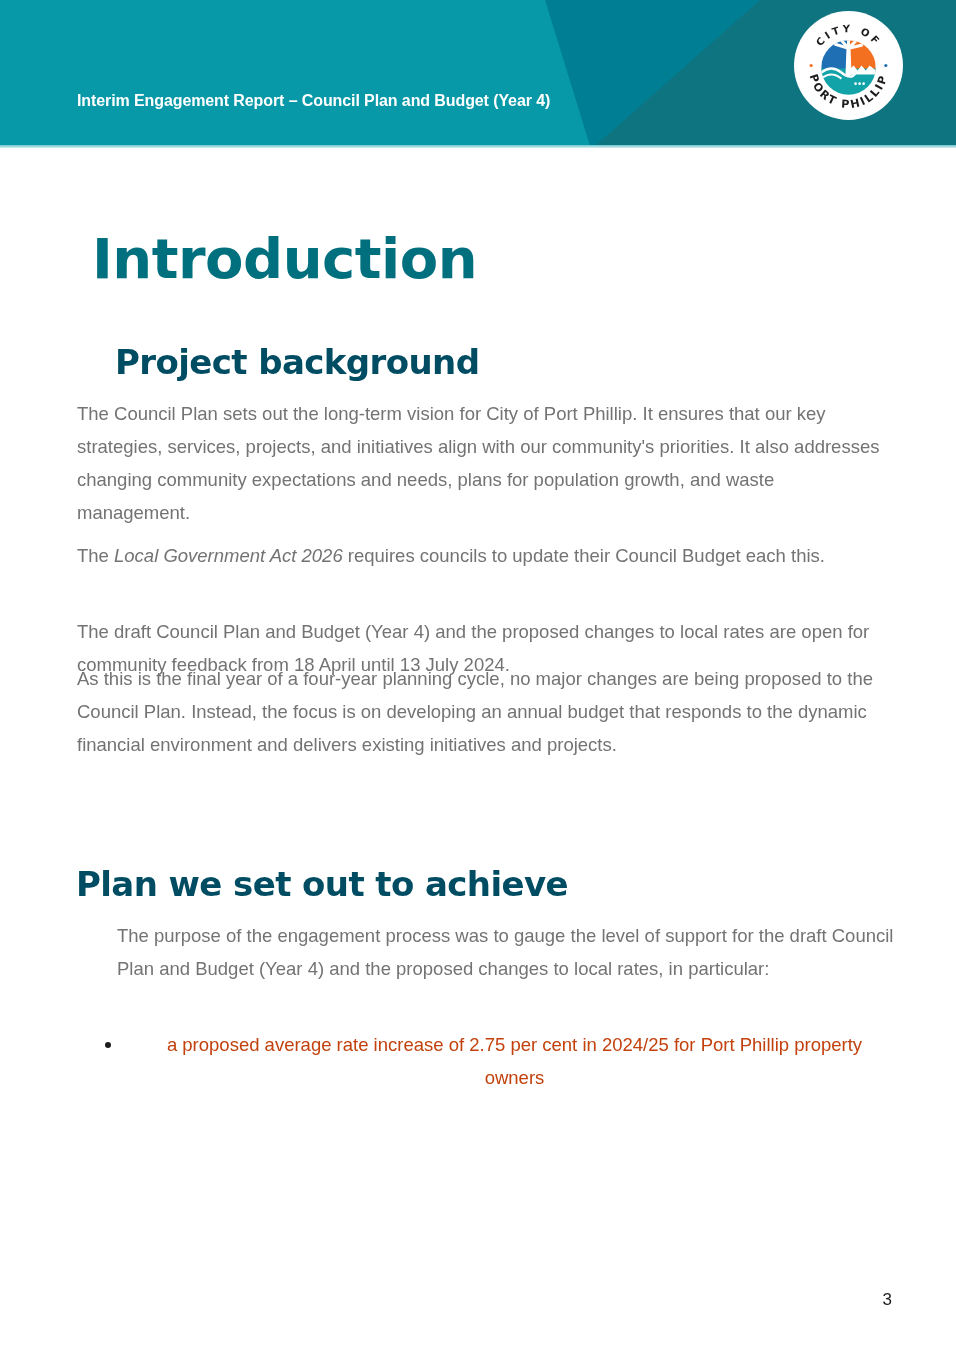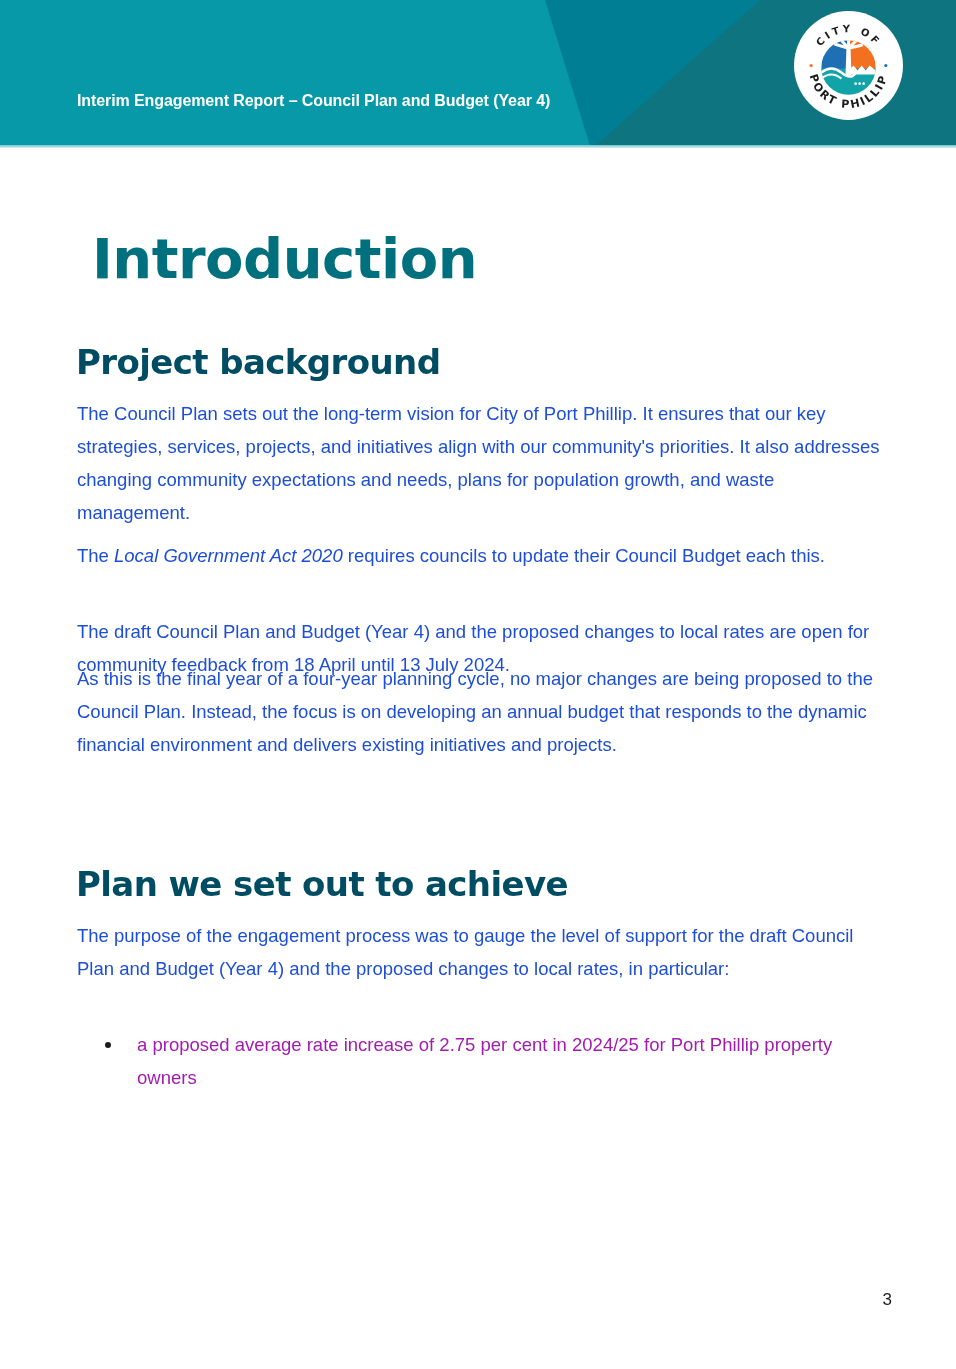--- a/index.html
+++ b/index.html
@@ -76,39 +76,40 @@
       letter-spacing: -0.6px;
     }
     .para {
       position: absolute;
       left: 77px;
       width: 815px;
       margin: 0;
       font-family: "Liberation Sans", sans-serif;
       font-size: 18.5px;
       line-height: 33px;
-      color: #1d4ed8;
+      color: #737373;
     }
     .para em { font-style: italic; }
     .bullets {
       position: absolute;
       left: 77px;
       top: 1028px;
       width: 815px;
       margin: 0;
       padding: 0;
       list-style: none;
     }
     .bullets li {
       position: relative;
       padding-left: 60px;
       font-family: "Liberation Sans", sans-serif;
       font-size: 18.5px;
       line-height: 33px;
-      color: #a21caf;
+      color: #c2410c;
+      text-align: center;
     }
     .bullets li .dot {
       position: absolute;
       left: 28px;
       top: 14px;
       width: 6px;
       height: 6px;
       border-radius: 50%;
       background: #1c1c1c;
     }
@@ -163,33 +164,33 @@
       <circle cx="62" cy="73" r="1.3" fill="#ffffff"></circle>
       <circle cx="66" cy="73" r="1.3" fill="#ffffff"></circle>
       <circle cx="70" cy="73" r="1.3" fill="#ffffff"></circle>
     </g>
   </svg>
 </div>
 <div class="header-rule"></div>
 
 <h1 class="page-title">Introduction</h1>
 
-<h2 class="section-heading" style="top:340px;">Project background</h2>
+<h2 class="section-heading" style="top:340px;margin-left:39px;">Project background</h2>
 
 <p class="para" style="top:397px;">The Council Plan sets out the long-term vision for City of Port Phillip. It ensures that our key strategies, services, projects, and initiatives align with our community's priorities. It also addresses changing community expectations and needs, plans for population growth, and waste management.</p>
 
-<p class="para" style="top:539px;"><span>The </span><em>Local Government Act 2020</em><span> requires councils to update their Council Budget each this.</span></p>
+<p class="para" style="top:539px;"><span>The </span><em>Local Government Act 2026</em><span> requires councils to update their Council Budget each this.</span></p>
 
 <p class="para" style="top:615px;">The draft Council Plan and Budget (Year 4) and the proposed changes to local rates are open for community feedback from 18 April until 13 July 2024.</p>
 
 <p class="para" style="top:662px;">As this is the final year of a four-year planning cycle, no major changes are being proposed to the Council Plan. Instead, the focus is on developing an annual budget that responds to the dynamic financial environment and delivers existing initiatives and projects.</p>
 
 <h2 class="section-heading" style="top:862px;">Plan we set out to achieve</h2>
 
-<p class="para" style="top:919px;">The purpose of the engagement process was to gauge the level of support for the draft Council Plan and Budget (Year 4) and the proposed changes to local rates, in particular:</p>
+<p class="para" style="top:919px;margin-left:40px;">The purpose of the engagement process was to gauge the level of support for the draft Council Plan and Budget (Year 4) and the proposed changes to local rates, in particular:</p>
 
 <ul class="bullets">
   <li>
     <span class="dot"></span>
     <span>a proposed average rate increase of 2.75 per cent in 2024/25 for Port Phillip property owners</span>
   </li>
 </ul>
 
 <div class="page-number">3</div>
 

